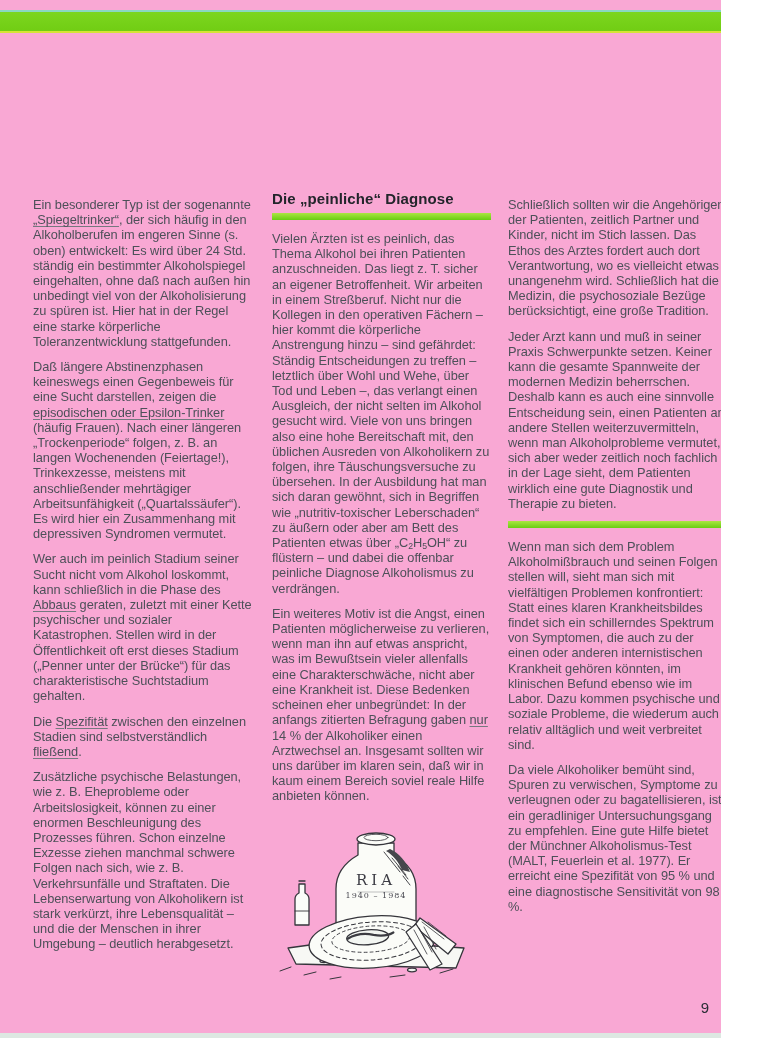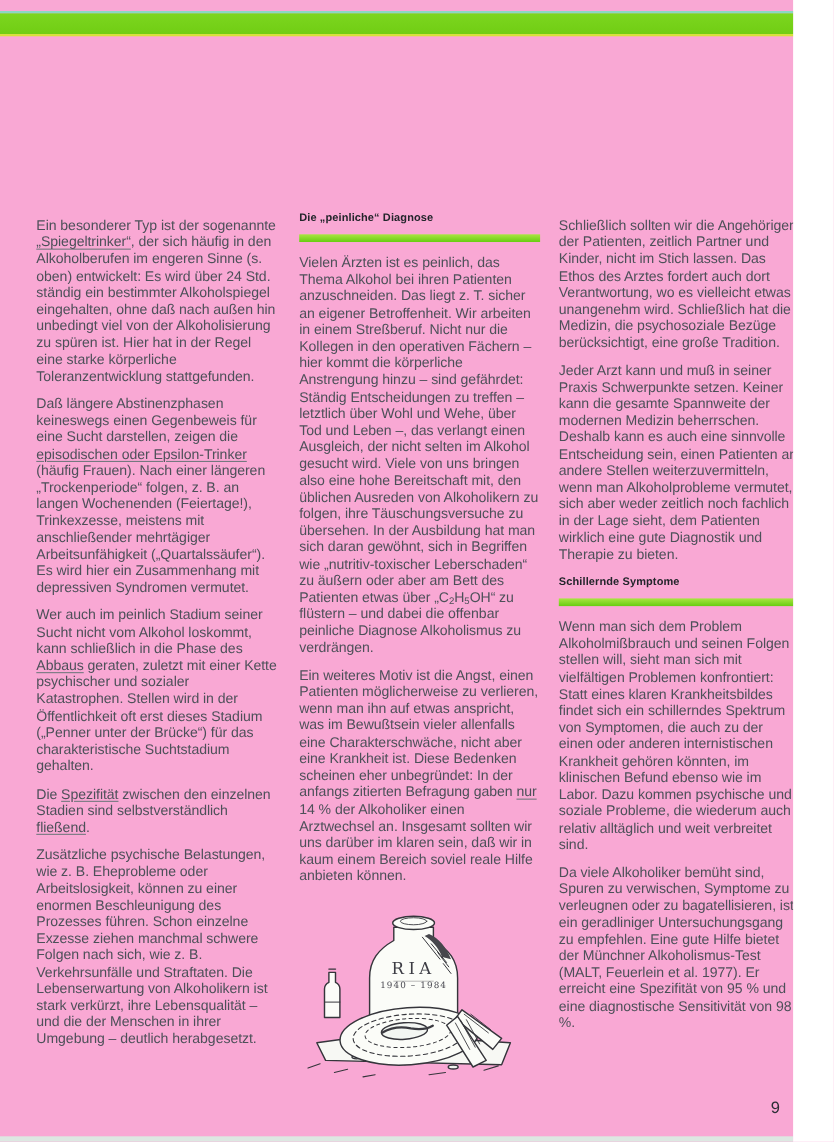--- a/index.html
+++ b/index.html
@@ -25,21 +25,21 @@
   .col-right{ padding-top:7px; }
   p.body-par{ margin:0 0 10px 0; text-align:left; }
   .u{
     text-decoration:underline;
     text-decoration-color:#757880;
     text-decoration-thickness:1px;
     text-underline-offset:2px;
   }
   sub{ font-size:0.68em; line-height:0; position:relative; top:0.25em; vertical-align:baseline; }
   h2.section-heading{
-    margin:0; font-size:10px; line-height:18px; font-weight:bold;
+    margin:0; font-size:15px; line-height:18px; font-weight:bold;
     color:#23252b; letter-spacing:0.1px;
   }
   .heading-bar{
     height:7px; width:100%; margin:5px 0 11px 0;
     background:linear-gradient(180deg,#abe542 0%,#68cd12 100%);
   }
   .figure{ margin-top:14px; display:flex; justify-content:flex-start; }
   .pagenum{
     position:absolute; right:12px; bottom:22px;
     font-size:15px; color:#2b2e36;
@@ -106,21 +106,20 @@
             <path d="M144,106 L170,146 L158,152 L134,114 Z" fill="#fbfcf8"></path>
             <path stroke-width="0.8" d="M142,112 l13,24 M147,110 l13,24 M152,109 l12,22 M150,104 l22,17 M156,104 l18,14"></path>
           </g>
         </svg>
       </div>
     </div>
 
     <div class="col col-right">
       <p class="body-par"><span>Schließlich sollten wir die Angehörigen der Patienten, zeitlich Partner und Kinder, nicht im Stich lassen. Das Ethos des Arztes fordert auch dort Verantwortung, wo es vielleicht etwas unangenehm wird. Schließlich hat die Medizin, die psychosoziale Bezüge berücksichtigt, eine große Tradition.</span></p>
       <p class="body-par"><span>Jeder Arzt kann und muß in seiner Praxis Schwerpunkte setzen. Keiner kann die gesamte Spannweite der modernen Medizin beherrschen. Deshalb kann es auch eine sinnvolle Entscheidung sein, einen Patienten an andere Stellen weiterzuvermitteln, wenn man Alkoholprobleme vermutet, sich aber weder zeitlich noch fachlich in der Lage sieht, dem Patienten wirklich eine gute Diagnostik und Therapie zu bieten.</span></p>
-      <h2 class="section-heading">Schillernde Symptome</h2>
       <div class="heading-bar"></div>
       <p class="body-par"><span>Wenn man sich dem Problem Alkoholmißbrauch und seinen Folgen stellen will, sieht man sich mit vielfältigen Problemen konfrontiert: Statt eines klaren Krankheitsbildes findet sich ein schillerndes Spektrum von Symptomen, die auch zu der einen oder anderen internistischen Krankheit gehören könnten, im klinischen Befund ebenso wie im Labor. Dazu kommen psychische und soziale Probleme, die wiederum auch relativ alltäglich und weit verbreitet sind.</span></p>
       <p class="body-par"><span>Da viele Alkoholiker bemüht sind, Spuren zu verwischen, Symptome zu verleugnen oder zu bagatellisieren, ist ein geradliniger Untersuchungsgang zu empfehlen. Eine gute Hilfe bietet der Münchner Alkoholismus-Test (MALT, Feuerlein et al. 1977). Er erreicht eine Spezifität von 95 % und eine diagnostische Sensitivität von 98 %.</span></p>
     </div>
 
   </div>
 
   <div class="pagenum">9</div>
   <div class="bottom-strip"></div>
 

